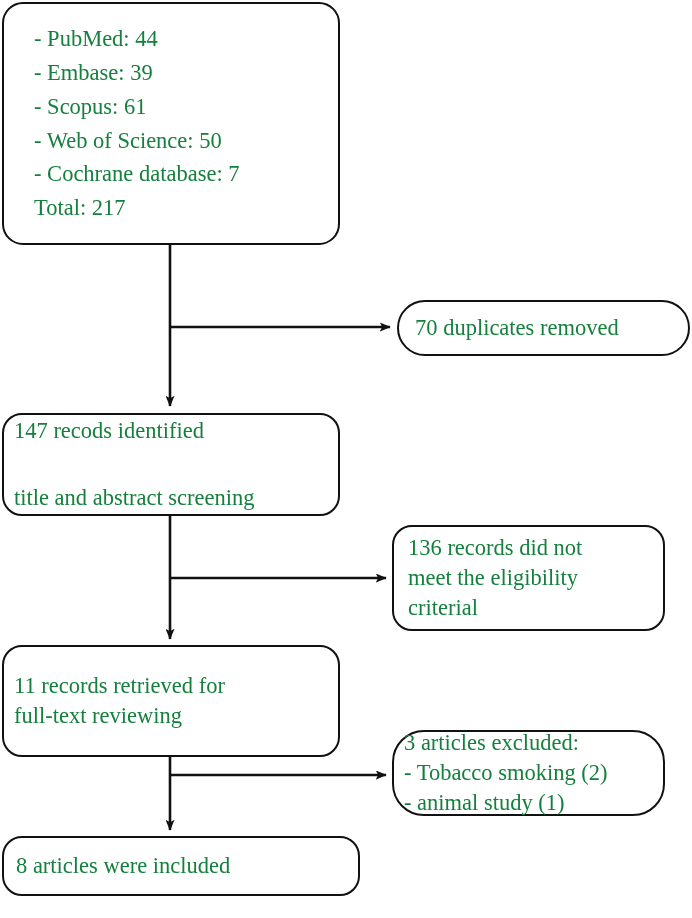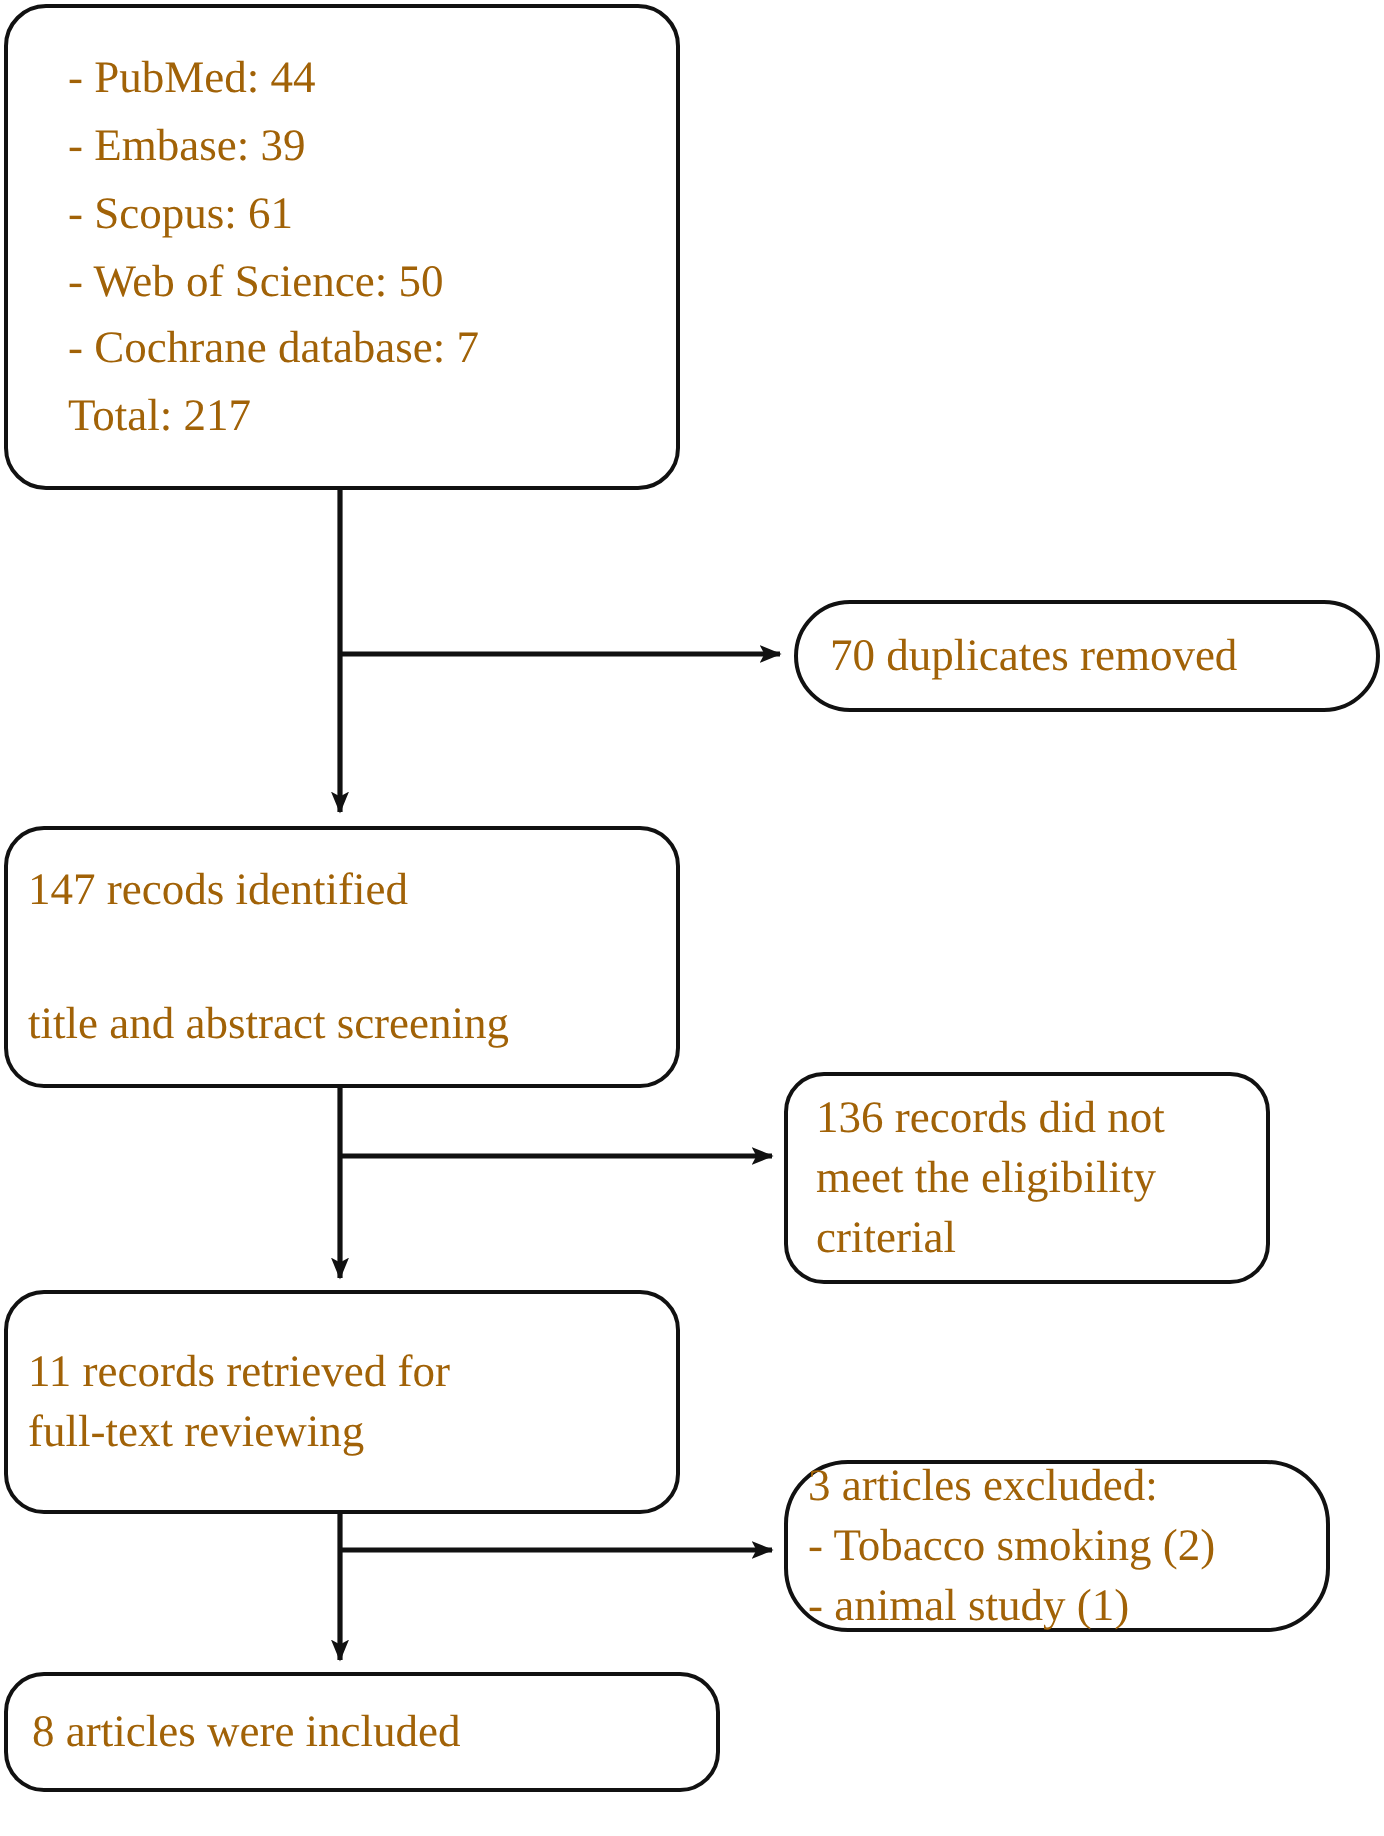--- a/index.html
+++ b/index.html
@@ -24,21 +24,21 @@
     pointer-events: none;
   }
   .node {
     position: absolute;
     box-sizing: border-box;
     background: #ffffff;
     border: 2.5px solid #111111;
     display: flex;
     flex-direction: column;
     justify-content: center;
-    color: #a16207;
+    color: #15803d;
     font-size: 22.5px;
     line-height: 1.33;
     z-index: 2;
   }
   .node .line {
     white-space: pre;
     display: block;
   }
 
   
@@ -53,29 +53,29 @@
   #node-duplicates {
     left: 397px; top: 300px;
     width: 293px; height: 56px;
     border-radius: 30px;
     padding: 0 14px 0 16px;
     align-items: flex-start;
   }
 
   #node-screening {
     left: 2px; top: 413px;
-    width: 338px; height: 131px;
+    width: 338px; height: 103px;
     border-radius: 20px;
     padding: 0 0 0 10px;
     gap: 37px;
   }
 
   #node-ineligible {
-    left: 392px; top: 536px;
-    width: 243px; height: 106px;
+    left: 392px; top: 525px;
+    width: 273px; height: 106px;
     border-radius: 20px;
     padding: 0 0 0 14px;
   }
 
   #node-fulltext {
     left: 2px; top: 645px;
     width: 338px; height: 112px;
     border-radius: 20px;
     padding: 0 0 0 10px;
   }

